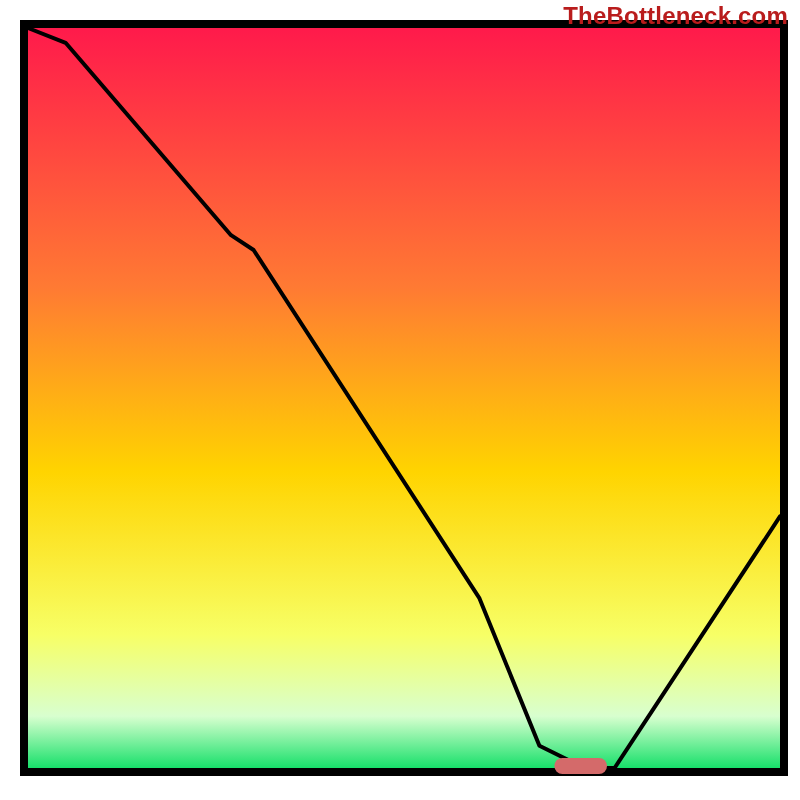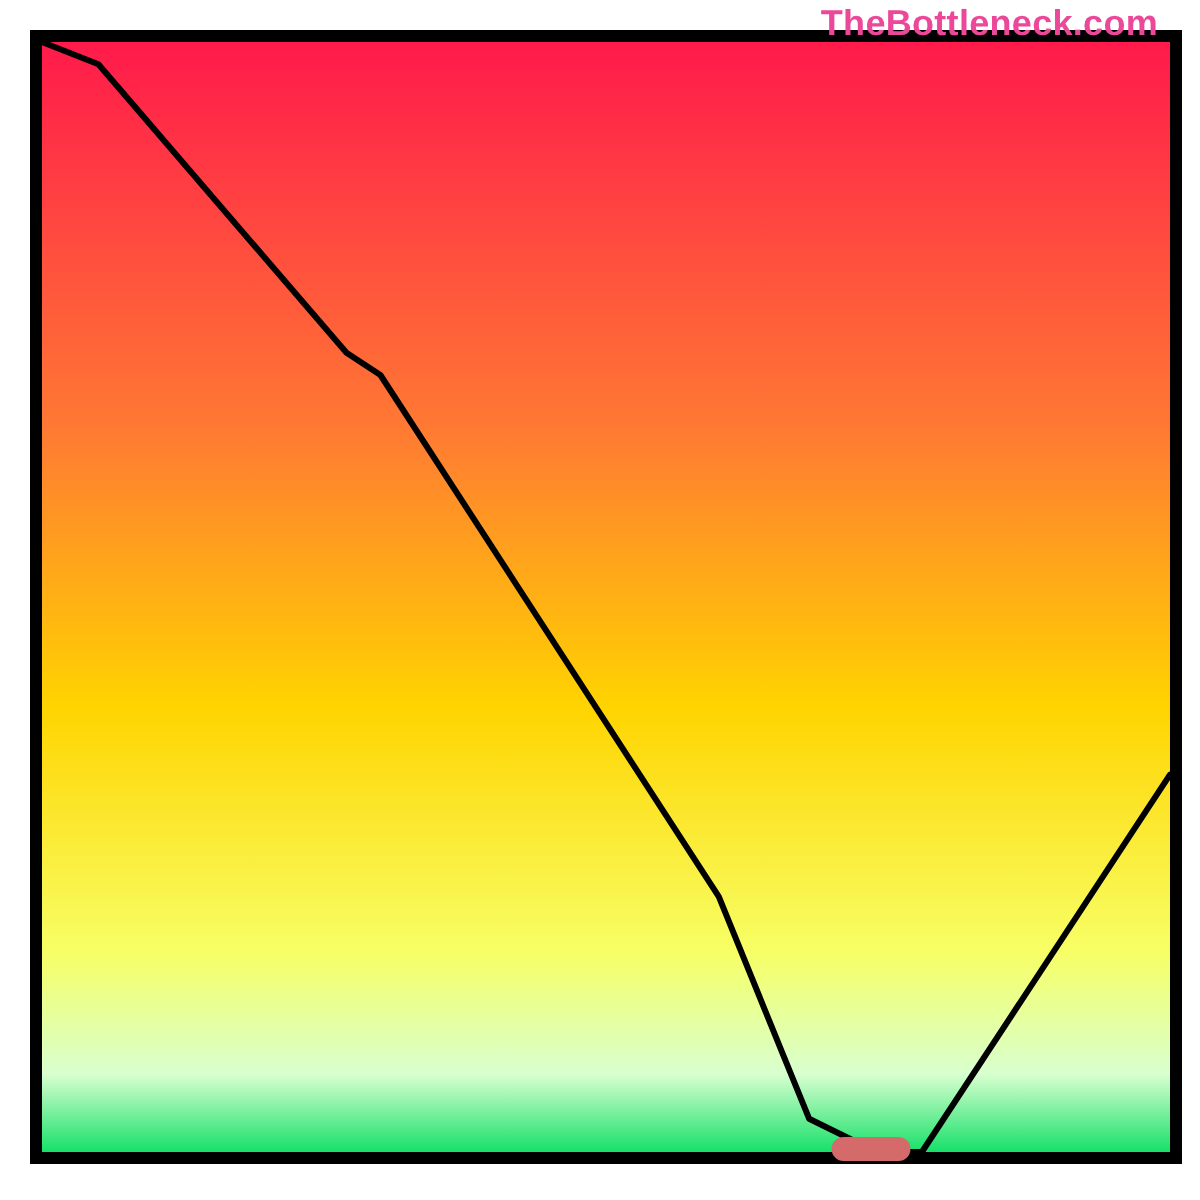--- a/index.html
+++ b/index.html
@@ -14,24 +14,24 @@
     position: relative;
     width: 800px;
     height: 800px;
   }
   svg {
     display: block;
   }
   .watermark {
     position: absolute;
     top: 2px;
-    right: 28px;
+    right: 12px;
     font-size: 24px;
     font-weight: 600;
-    color: #ec4899;
+    color: #b91c1c;
     letter-spacing: 0.2px;
     user-select: none;
   }
 </style>
 </head>
 <body>
 
 <div class="canvas-wrap">
   <div class="watermark">TheBottleneck.com</div>
 

